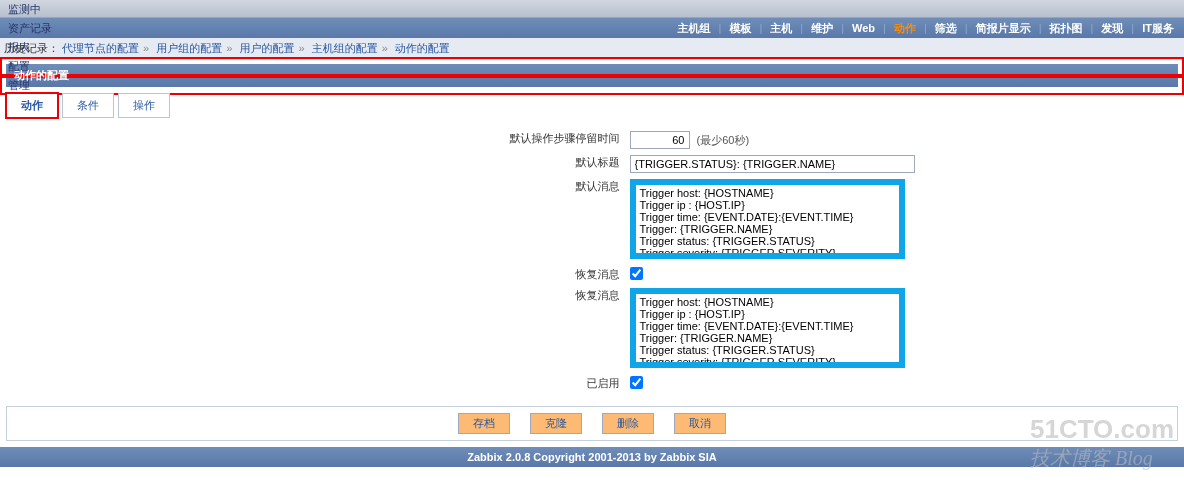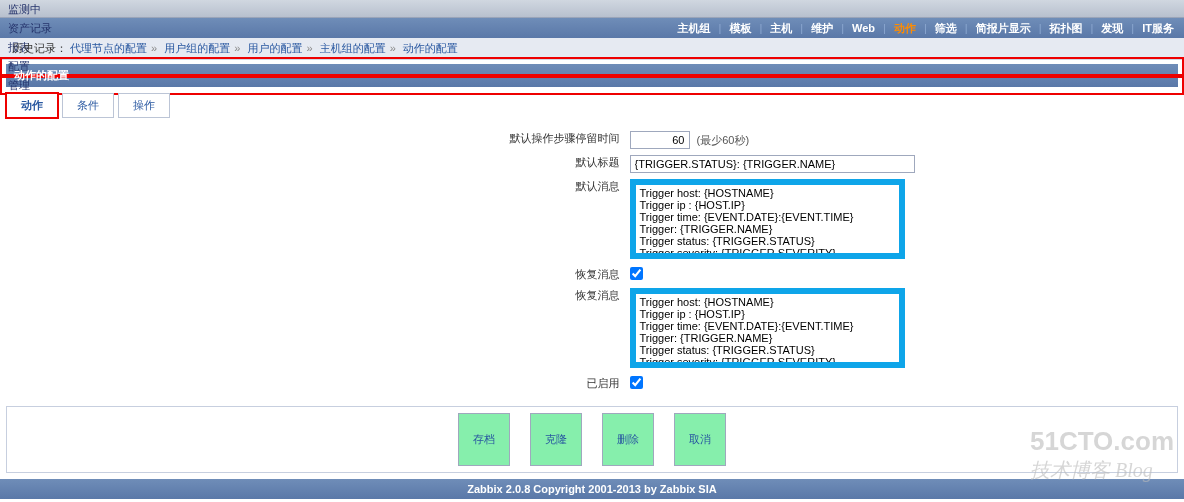--- a/index.html
+++ b/index.html
@@ -4,44 +4,44 @@
 <style>
 * { box-sizing: border-box; margin: 0; padding: 0; }
 body { font-family: Verdana, Arial, sans-serif; font-size: 11px; background: #fff; width: 1184px; }
 .topnav { background: linear-gradient(#d0d7e0, #b8c0ce); border-bottom: 1px solid #9aa4b8; height: 18px; display: flex; flex-direction: column; }
 .topnav .item { padding: 2px 8px; color: #24336b; cursor: pointer; }
 .topnav .item.hl { outline: 2px solid #e00; outline-offset: -2px; }
 .subnav { background: linear-gradient(#6f8db8, #5a78a8); height: 20px; display: flex; align-items: center; padding: 0 2px; justify-content: flex-end; }
 .subnav .item { padding: 2px 8px; color: #fff; font-weight: bold; cursor: pointer; }
 .subnav .item.active { color: #ff8c00; }
 .subnav .sep { color: #8ba8d0; }
-.breadcrumb { background: #e6eaf2; padding: 3px 12px; color: #2857a0; border-bottom: 1px solid #d0d6e2; }
+.breadcrumb { background: #e6eaf2; padding: 3px 4px; color: #2857a0; border-bottom: 1px solid #d0d6e2; }
 .breadcrumb .lbl { color: #333; }
 .breadcrumb .arr { color: #888; padding: 0 4px; }
 .breadcrumb a { color: #2857a0; text-decoration: none; }
 .header { background: linear-gradient(#6f8db8, #5a78a8); color: #fff; font-weight: bold; padding: 4px 8px; margin: 4px 6px 0 6px; }
 .tabs { display: flex; gap: 4px; margin: 6px 0 10px 6px; }
 .tab { border: 1px solid #bcc5d6; background: #fff; padding: 4px 14px; color: #2857a0; cursor: pointer; }
 .tab.active { font-weight: bold; }
 .tab.hl { outline: 2px solid #e00; outline-offset: -1px; }
 .form { display: table; margin: 0 auto; }
 .row { display: table-row; }
 .row > .lbl { display: table-cell; text-align: right; padding: 3px 10px 3px 0; color: #333; vertical-align: top; width: 360px; }
 .row > .ctrl { display: table-cell; padding: 3px 0; }
 input[type=text] { border: 1px solid #9fa8bd; padding: 2px 4px; font-family: inherit; font-size: 11px; height: 18px; }
 textarea { border: 6px solid #0ea5e9; padding: 2px 4px; font-family: Liberation Sans, sans-serif; font-size: 11px; resize: none; overflow-y: scroll; }
 .note { color: #555; margin-left: 4px; }
 .wname { width: 285px; }
 .wnum { width: 60px; text-align: right; }
 .wsubj { width: 285px; }
 .wmsg { width: 275px; height: 80px; }
 .btnbar { margin: 12px 6px 6px 6px; border: 1px solid #c7cfdf; padding: 6px; text-align: center; display: flex; justify-content: center; gap: 20px; }
-.btn { border: 1px solid #9fa8bd; background: #86efac; color: #2857a0; padding: 18px 14px; cursor: pointer; font-family: Liberation Serif, serif; font-size: 11px; }
+.btn { border: 1px solid #9fa8bd; background: #fdba74; color: #2857a0; padding: 2px 14px; cursor: pointer; font-family: Liberation Serif, serif; font-size: 11px; }
 .footer { background: linear-gradient(#6f8db8, #5a78a8); color: #fff; font-weight: bold; text-align: center; padding: 4px 0; margin-top: 2px; }
-.watermark { position: absolute; right: 10px; bottom: 18px; color: #bbb; font-family: Georgia, serif; font-size: 20px; font-style: italic; opacity: .6; pointer-events: none; }
+.watermark { position: absolute; right: 10px; bottom: 30px; color: #bbb; font-family: Georgia, serif; font-size: 20px; font-style: italic; opacity: .6; pointer-events: none; }
 .watermark .big { font-size: 26px; font-weight: bold; font-style: normal; font-family: Arial; }
 </style>
 </head>
 <body>
 
 <div class="topnav">
   <span class="item">监测中</span>
   <span class="item">资产记录</span>
   <span class="item">报表</span>
   <span class="item hl">配置</span>

